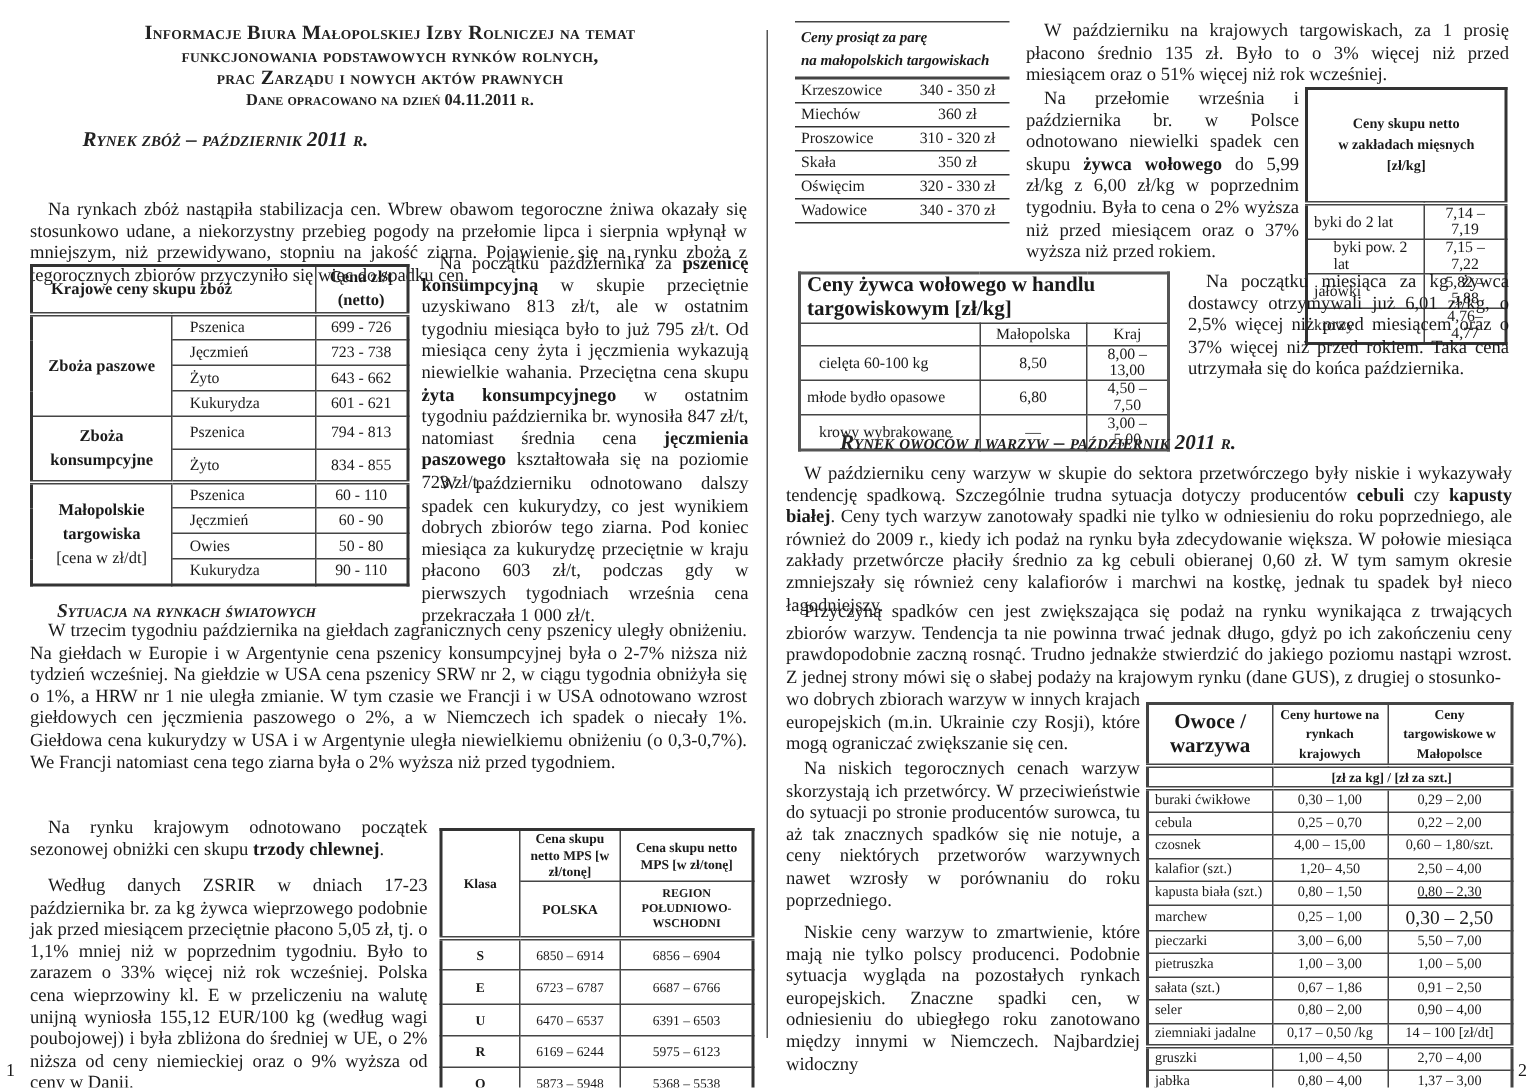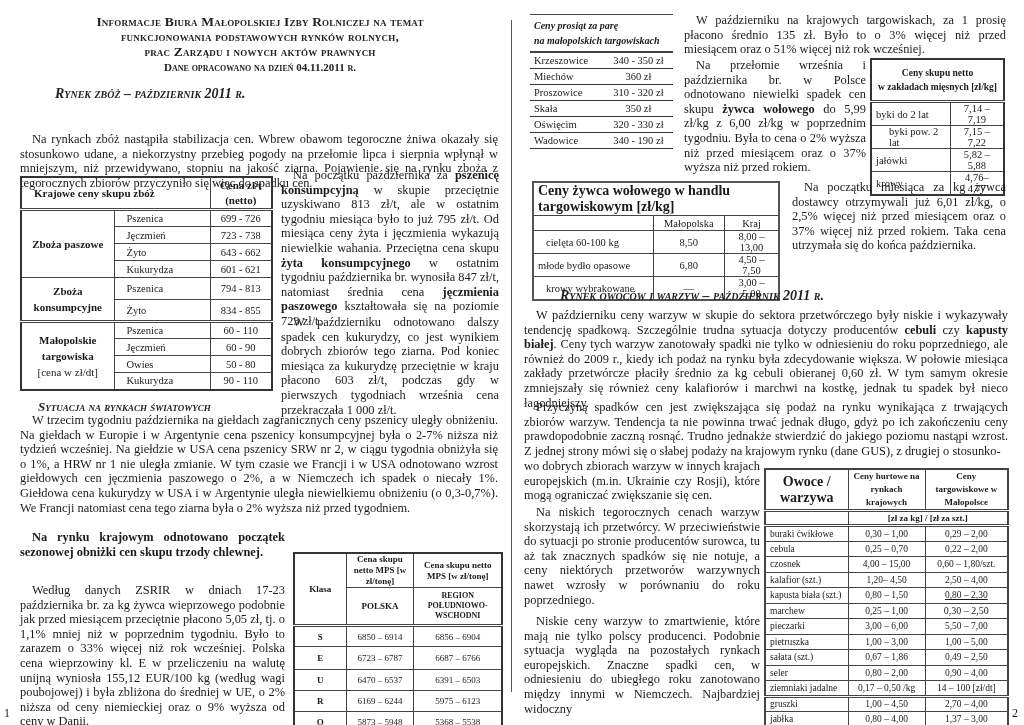--- a/index.html
+++ b/index.html
@@ -104,21 +104,21 @@
     <span>Na początku października za </span><b>pszenicę konsumpcyjną</b><span> w skupie przeciętnie uzyskiwano 813 zł/t, ale w ostatnim tygodniu miesiąca było to już 795 zł/t. Od miesiąca ceny żyta i jęczmienia wykazują niewielkie wahania. Przeciętna cena skupu </span><b>żyta konsumpcyjnego</b><span> w ostatnim tygodniu października br. wynosiła 847 zł/t, natomiast średnia cena </span><b>jęczmienia paszowego</b><span> kształtowała się na poziomie 723 zł/t.</span>
   </p>
 
   <p class="abs" style="left:281px; top:315px; width:218px;">W październiku odnotowano dalszy spadek cen kukurydzy, co jest wynikiem dobrych zbiorów tego ziarna. Pod koniec miesiąca za kukurydzę przeciętnie w kraju płacono 603 zł/t, podczas gdy w pierwszych tygodniach września cena przekraczała 1 000 zł/t.</p>
 
   <div class="abs sec-h" style="left:38px; top:399px;">Sytuacja na rynkach światowych</div>
 
   <p class="abs" style="left:20px; top:413px; width:478px;">W trzecim tygodniu października na giełdach zagranicznych ceny pszenicy uległy obniżeniu. Na giełdach w Europie i w Argentynie cena pszenicy konsumpcyjnej była o 2-7% niższa niż tydzień wcześniej. Na giełdzie w USA cena pszenicy SRW nr 2, w ciągu tygodnia obniżyła się o 1%, a HRW nr 1 nie uległa zmianie. W tym czasie we Francji i w USA odnotowano wzrost giełdowych cen jęczmienia paszowego o 2%, a w Niemczech ich spadek o niecały 1%. Giełdowa cena kukurydzy w USA i w Argentynie uległa niewielkiemu obniżeniu (o 0,3-0,7%). We Francji natomiast cena tego ziarna była o 2% wyższa niż przed tygodniem.</p>
 
 
-  <p class="abs" style="left:20px; top:530px; width:265px;font-weight:bold;">
+  <p class="abs" style="left:20px; top:544px; width:265px;">
     <span>Na rynku krajowym odnotowano początek sezonowej obniżki cen skupu </span><b>trzody chlewnej</b><span>.</span>
   </p>
 
   <p class="abs" style="left:20px; top:583px; width:265px;">Według danych ZSRIR w dniach 17-23 października br. za kg żywca wieprzowego podobnie jak przed miesiącem przeciętnie płacono 5,05 zł, tj. o 1,1% mniej niż w poprzednim tygodniu. Było to zarazem o 33% więcej niż rok wcześniej. Polska cena wieprzowiny kl. E w przeliczeniu na walutę unijną wyniosła 155,12 EUR/100 kg (według wagi poubojowej) i była zbliżona do średniej w UE, o 2% niższa od ceny niemieckiej oraz o 9% wyższa od ceny w Danii.</p>
 
   <table class="abs sm" style="left:293px; top:552px; width:210px; border:2px solid #333;">
     <tbody>
         <tr>
       <td rowspan="2" class="b c" style="width:52px;">Klasa</td>
       <td class="b c" style="height:26px; line-height:11px;">Cena skupu netto MPS [w zł/tonę]</td>
@@ -190,35 +190,35 @@
         <tr>
           <td style="border-left: none; border-right: none; height: 16px; border-bottom: 1.5px solid rgb(51, 51, 51);">Skała</td>
           <td class="c" style="border-left: none; border-right: none; height: 16px; border-bottom: 1.5px solid rgb(51, 51, 51);">350 zł</td>
         </tr>
         <tr>
           <td style="border-left: none; border-right: none; height: 16px; border-bottom: 1.5px solid rgb(51, 51, 51);">Oświęcim</td>
           <td class="c" style="border-left: none; border-right: none; height: 16px; border-bottom: 1.5px solid rgb(51, 51, 51);">320 - 330 zł</td>
         </tr>
         <tr>
           <td style="border-left: none; border-right: none; height: 16px; border-bottom: 1.5px solid rgb(51, 51, 51);">Wadowice</td>
-          <td class="c" style="border-left: none; border-right: none; height: 16px; border-bottom: 1.5px solid rgb(51, 51, 51);">340 - 190 zł</td>
+          <td class="c" style="border-left: none; border-right: none; height: 16px; border-bottom: 1.5px solid rgb(51, 51, 51);">340 - 370 zł</td>
         </tr>
       </tbody>
   </table>
 
   <p class="abs" style="left:172px; top:13px; width:322px;">W październiku na krajowych targowiskach, za 1 prosię płacono średnio 135 zł. Było to o 3% więcej niż przed miesiącem oraz o 51% więcej niż rok wcześniej.</p>
 
   <p class="abs" style="left:172px; top:58px; width:182px;">
     <span>Na przełomie września i października br. w Polsce odnotowano niewielki spadek cen skupu </span><b>żywca wołowego</b><span> do 5,99 zł/kg z 6,00 zł/kg w poprzednim tygodniu. Była to cena o 2% wyższa niż przed miesiącem oraz o 37% wyższa niż przed rokiem.</span>
   </p>
 
   <table class="abs" style="left:358px; top:58px; width:135px; border:2px solid #333;">
     <tbody>
         <tr style="border-bottom:3px double #444;">
-      <td colspan="2" class="b c" style="font-size:9.5px; line-height:14px; padding:6px;">
+      <td colspan="2" class="b c" style="font-size:9.5px; line-height:14px; padding:16px;">
         <div>Ceny skupu netto</div>
         <div>w zakładach mięsnych [zł/kg]</div>
       </td>
     </tr>
     </tbody>
       <tbody id="plants-body">
         <tr>
           <td style="height: 16px;">byki do 2 lat</td>
           <td class="c" style="height: 16px;">7,14 – 7,19</td>
         </tr>
@@ -314,36 +314,36 @@
           <td class="c" style="height: 15.5px; font-size: 9.5px;">2,50 – 4,00</td>
         </tr>
         <tr>
           <td style="height: 15.5px; font-size: 9.5px;">kapusta biała (szt.)</td>
           <td class="c" style="height: 15.5px; font-size: 9.5px;">0,80 – 1,50</td>
           <td class="c" style="height: 15.5px; font-size: 9.5px; text-decoration: underline;">0,80 – 2,30</td>
         </tr>
         <tr>
           <td style="height: 15.5px; font-size: 9.5px;">marchew</td>
           <td class="c" style="height: 15.5px; font-size: 9.5px;">0,25 – 1,00</td>
-          <td class="c" style="height: 15.5px; font-size: 10px;">0,30 – 2,50</td>
+          <td class="c" style="height: 15.5px; font-size: 13px;">0,30 – 2,50</td>
         </tr>
         <tr>
           <td style="height: 15.5px; font-size: 9.5px;">pieczarki</td>
           <td class="c" style="height: 15.5px; font-size: 9.5px;">3,00 – 6,00</td>
           <td class="c" style="height: 15.5px; font-size: 9.5px;">5,50 – 7,00</td>
         </tr>
         <tr>
           <td style="height: 15.5px; font-size: 9.5px;">pietruszka</td>
           <td class="c" style="height: 15.5px; font-size: 9.5px;">1,00 – 3,00</td>
           <td class="c" style="height: 15.5px; font-size: 9.5px; margin-top: 19px;">1,00 – 5,00</td>
         </tr>
         <tr>
           <td style="height: 15.5px; font-size: 9.5px;">sałata (szt.)</td>
           <td class="c" style="height: 15.5px; font-size: 9.5px;">0,67 – 1,86</td>
-          <td class="c" style="height: 15.5px; font-size: 9.5px;">0,49 – 2,50</td>
+          <td class="c" style="height: 15.5px; font-size: 9.5px;">0,91 – 2,50</td>
         </tr>
         <tr>
           <td style="height: 15.5px; font-size: 9.5px;">seler</td>
           <td class="c" style="height: 15.5px; font-size: 9.5px;">0,80 – 2,00</td>
           <td class="c" style="height: 15.5px; font-size: 9.5px;">0,90 – 4,00</td>
         </tr>
         <tr>
           <td style="height: 15.5px; font-size: 9.5px;">ziemniaki jadalne</td>
           <td class="c" style="height: 15.5px; font-size: 9.5px;">0,17 – 0,50 /kg</td>
           <td class="c" style="height: 15.5px; font-size: 9.5px;">14 – 100 [zł/dt]</td>

